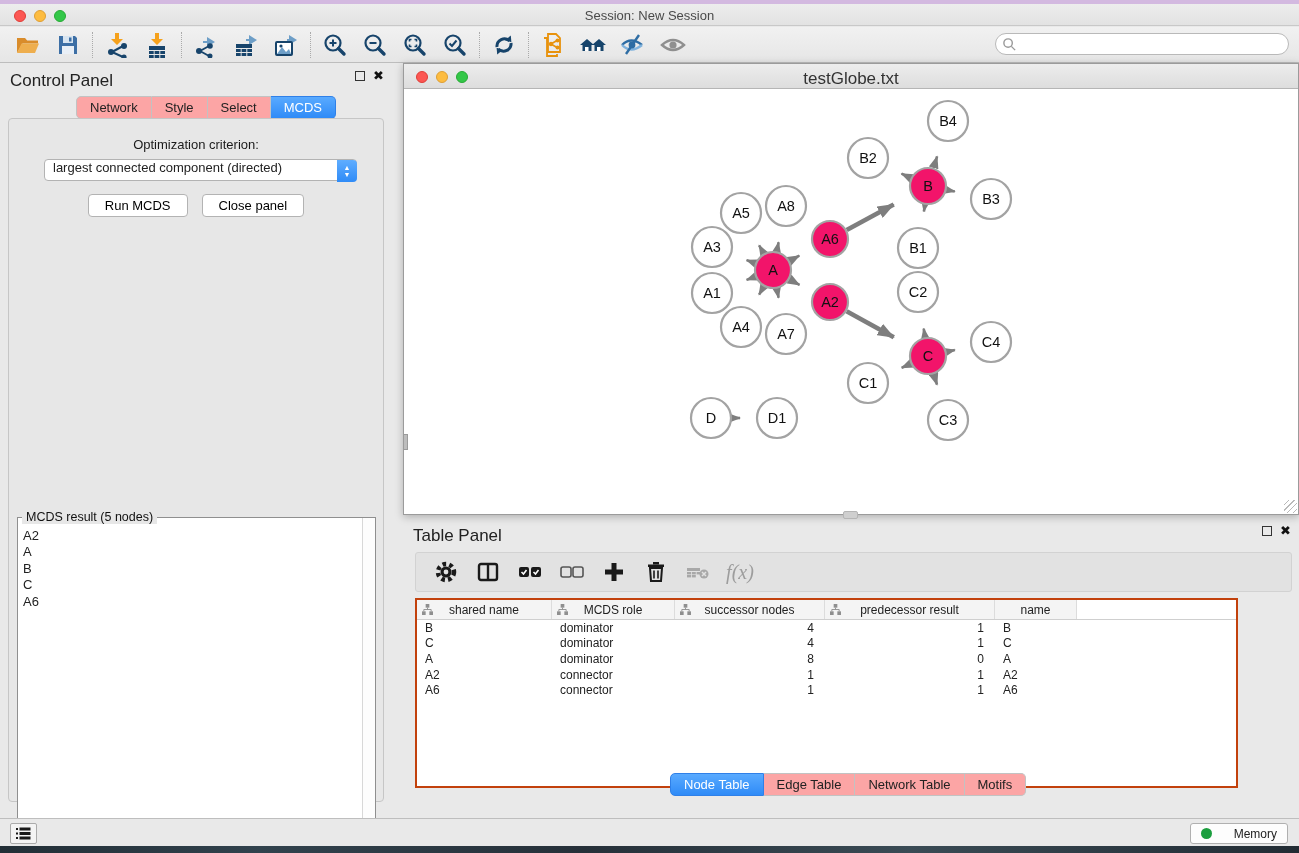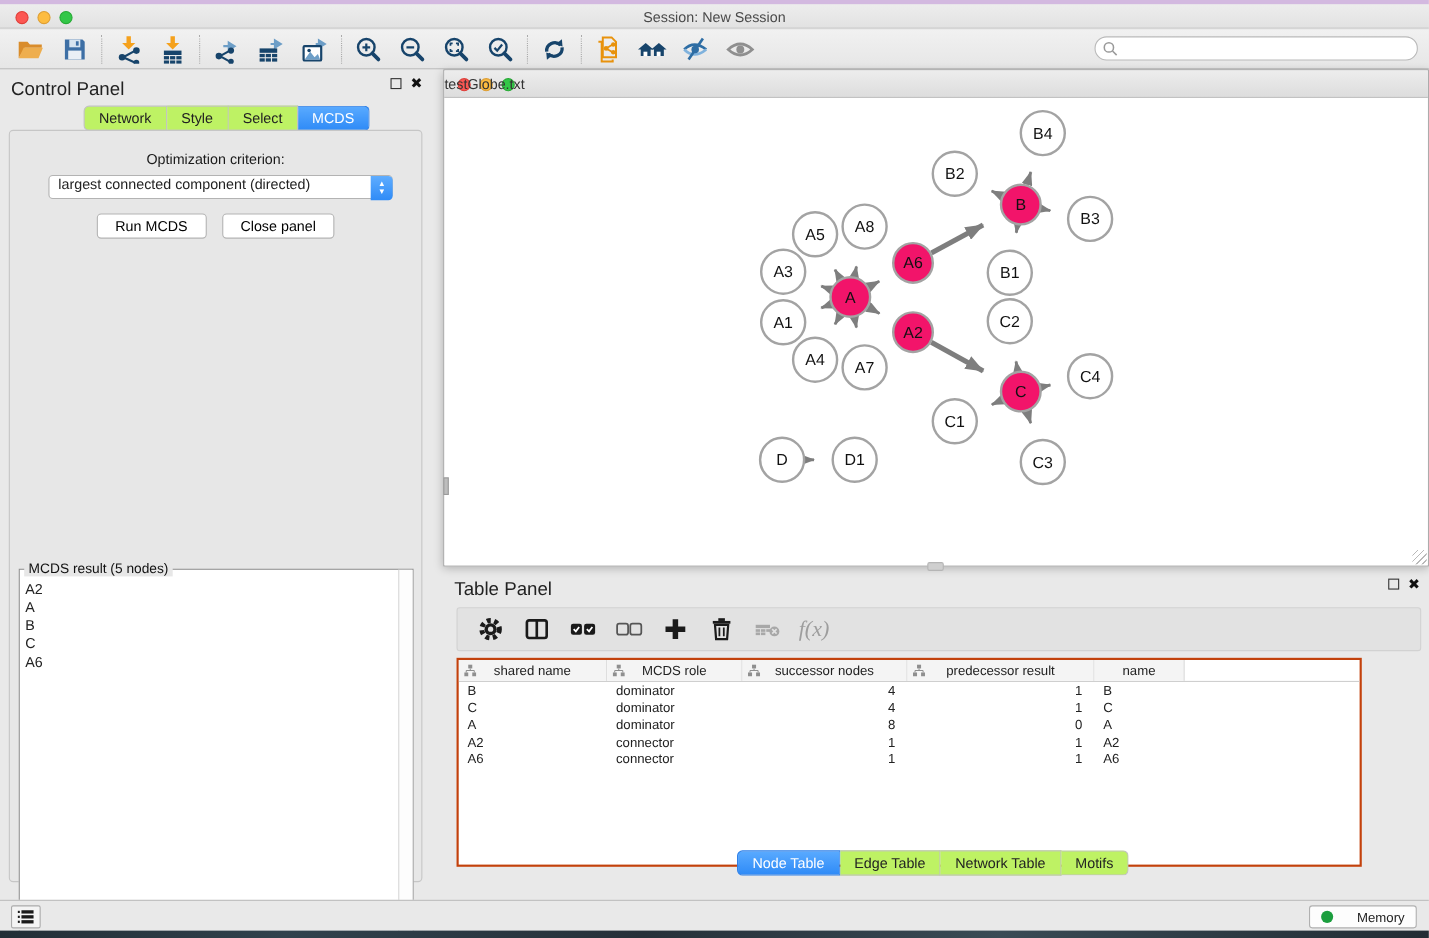--- a/index.html
+++ b/index.html
@@ -23,21 +23,21 @@
   .searchbox input { border:none; outline:none; flex:1; font-size:12px; background:transparent; }
 
   
   .cpanel { position:absolute; left:0; top:63px; width:392px; height:747px; }
   .panel-head { position:absolute; left:10px; top:8px; font-size:17px; color:#222; }
   .panel-ctrls { position:absolute; right:8px; top:8px; display:flex; gap:8px; align-items:center; }
   .float-ico { width:10px; height:10px; border:1.5px solid #333; display:inline-block; }
   .close-ico { font-size:13px; font-weight:bold; color:#111; line-height:10px; }
 
   .seg { display:flex; }
-  .seg .segb { background:#bef264; border:1px solid #c2c2c2; border-left:none; padding:3px 13px; font-size:13px; color:#222; cursor:pointer; }
+  .seg .segb { background:#fca5a5; border:1px solid #c2c2c2; border-left:none; padding:3px 13px; font-size:13px; color:#222; cursor:pointer; }
   .seg .segb:first-child { border-left:1px solid #c2c2c2; border-radius:5px 0 0 5px; }
   .seg .segb:last-child { border-radius:0 5px 5px 0; }
   .seg .segb.active { background:linear-gradient(#59aaff,#2f8bf7); border-color:#2f80e8; color:#fff; }
   .cp-tabs { position:absolute; left:76px; top:33px; }
 
   .cp-body { position:absolute; left:8px; top:55px; width:376px; height:684px; background:#e7e7e7; border:1px solid #c6c6c6; border-radius:4px; }
   .opt-label { position:absolute; left:0; right:0; top:18px; text-align:center; font-size:13px; color:#1a1a1a; }
   .dropdown { position:absolute; left:35px; top:40px; width:313px; height:22px; background:#fff; border:1px solid #b3b3b3; border-radius:4px; display:flex; align-items:flex-start; cursor:pointer; }
   .dropdown .dval { flex:1; padding-left:8px; font-size:13px; white-space:nowrap; }
   .dropdown .stepper { width:20px; height:22px; margin-right:-1px; background:linear-gradient(#5fadff,#2f8bf7); border-radius:0 4px 4px 0; color:#fff; font-size:7px; display:flex; flex-direction:column; align-items:center; justify-content:center; line-height:7px; }
@@ -45,21 +45,21 @@
   .pbtn { background:#fff; border:1px solid #b3b3b3; border-radius:4px; padding:3px 16px; font-size:13px; cursor:pointer; }
 
   .fieldset { position:absolute; left:8px; top:398px; width:359px; height:336px; border:1px solid #8f8f8f; background:#fff; }
   .fieldset .legend { position:absolute; left:4px; top:-8px; background:#e7e7e7; padding:0 4px; font-size:12.5px; color:#111; }
   .mcds-list { position:absolute; left:0; top:4px; bottom:0; right:13px; padding:6px 0 0 5px; font-size:13px; line-height:16.4px; overflow:hidden; }
   .mcds-scroll { position:absolute; right:0; top:0; bottom:0; width:13px; border-left:1px solid #d8d8d8; background:#fdfdfd; }
 
   
   .netwin { position:absolute; left:403px; top:63px; width:896px; height:452px; background:#fff; border:1px solid #9b9b9b; box-shadow:0 2px 8px rgba(0,0,0,0.25); }
   .netwin .wtitle { position:absolute; left:0; top:0; right:0; height:25px; background:linear-gradient(#ededed,#dddddd); border-bottom:1px solid #b5b5b5; }
-  .netwin .wtitle .title { position:absolute; left:0; right:0; top:5px; font-size:13px; color:#333; }
+  .netwin .wtitle .title { position:absolute; left:0; right:0; top:5px; text-align:center; font-size:17px; color:#333; }
   .netwin .lights { left:12px; top:7px; }
   .net-canvas { position:absolute; left:0; top:25px; right:0; bottom:0; background:#fff; }
   .resize-grip { position:absolute; right:1px; bottom:1px; width:13px; height:13px;
     background:repeating-linear-gradient(135deg, transparent 0 3px, #b9b9b9 3px 4px); cursor:nwse-resize; }
   .edge-handle { position:absolute; left:-1px; top:370px; width:5px; height:16px; background:#bdbdbd; border:1px solid #9b9b9b; }
 
   .split-handle { position:absolute; left:843px; top:511px; width:15px; height:8px; background:#cfcfcf; border:1px solid #b5b5b5; border-radius:2px; cursor:row-resize; }
 
   
   .tpanel { position:absolute; left:403px; top:518px; width:896px; height:300px; }

